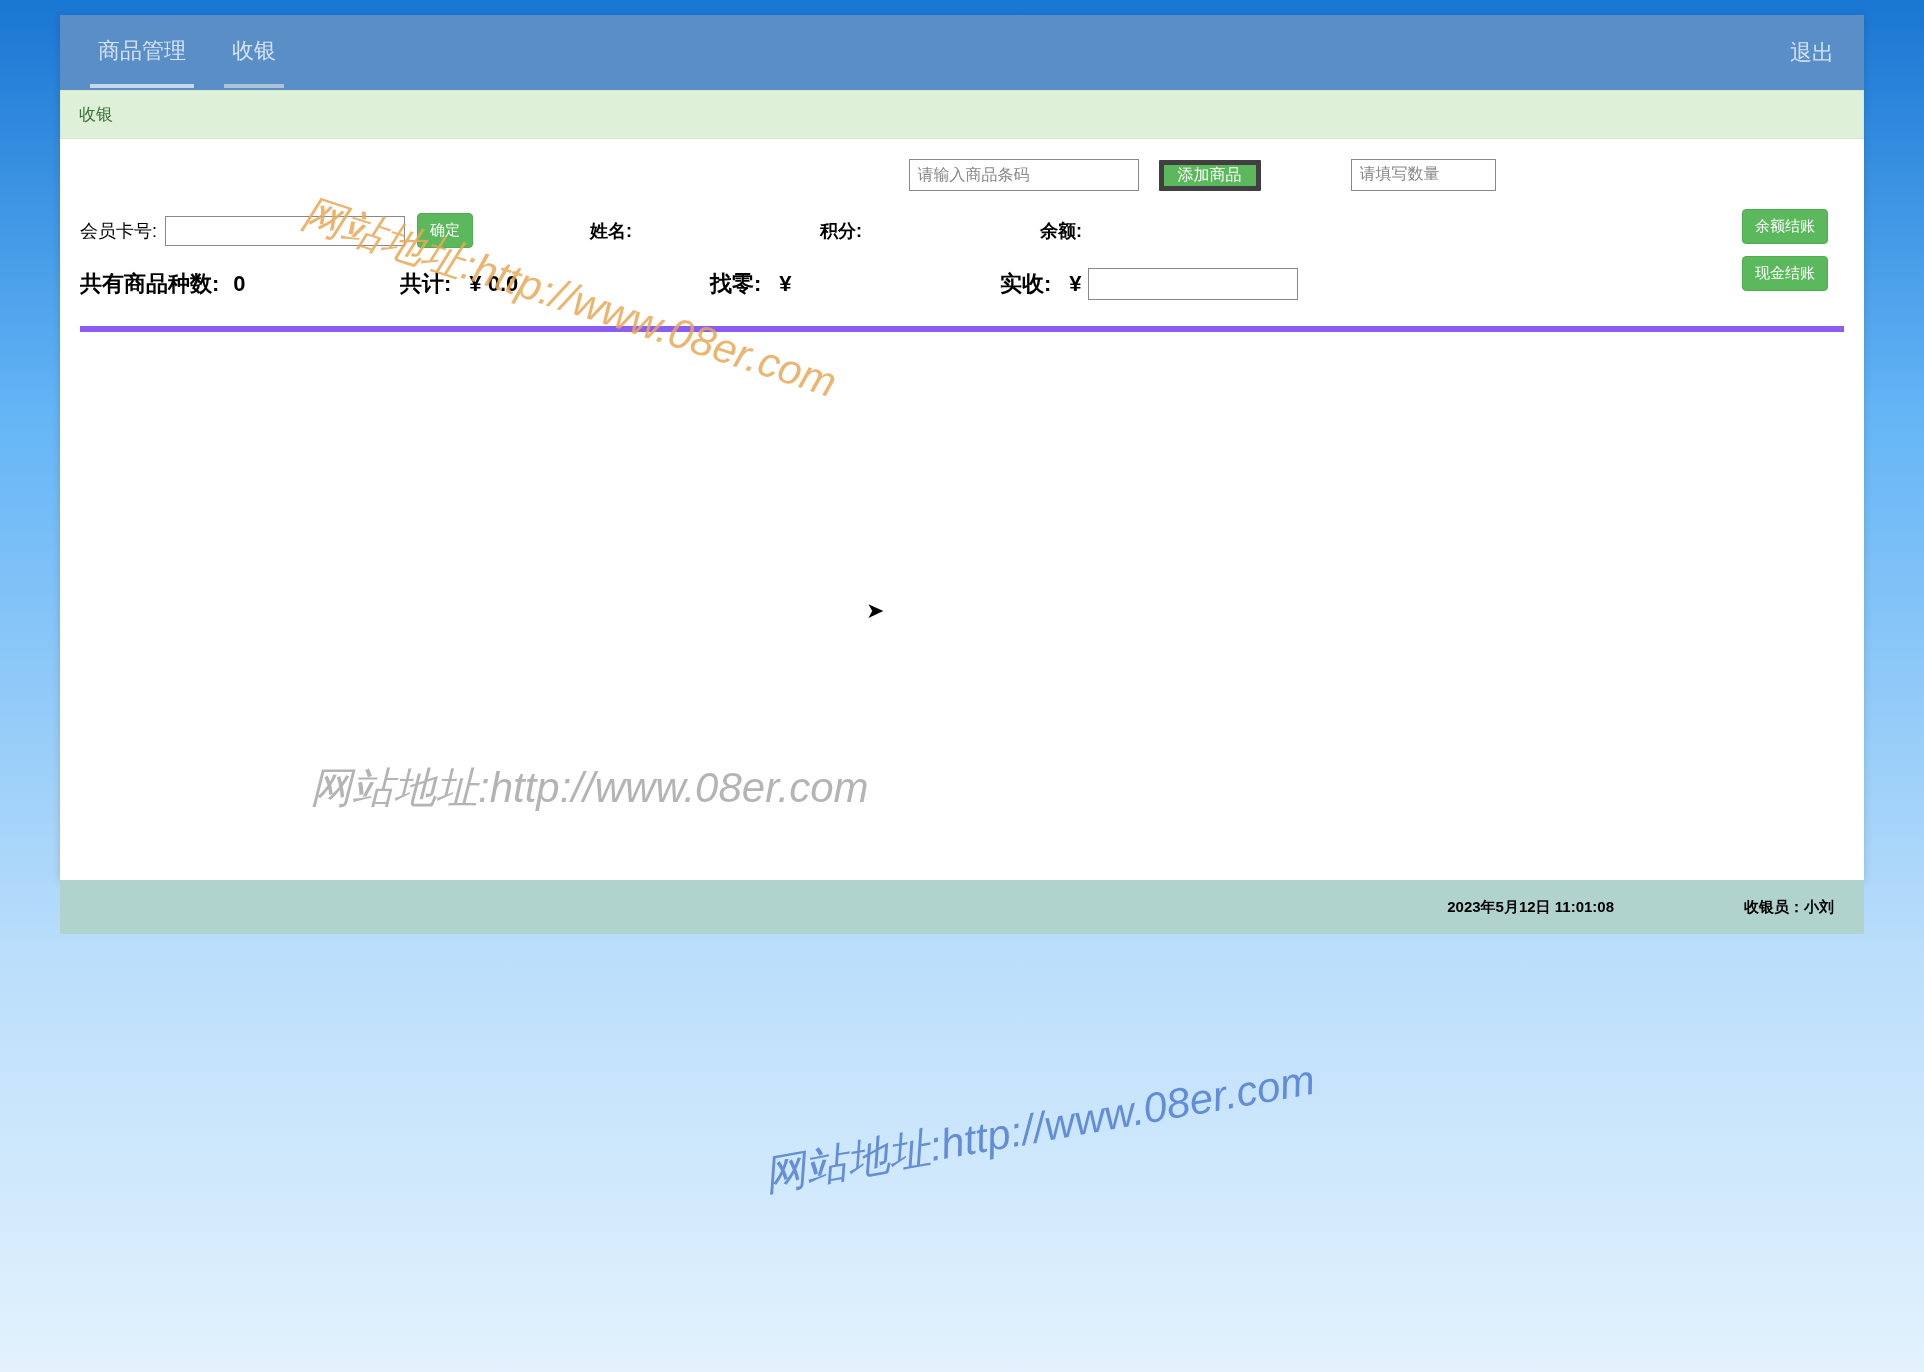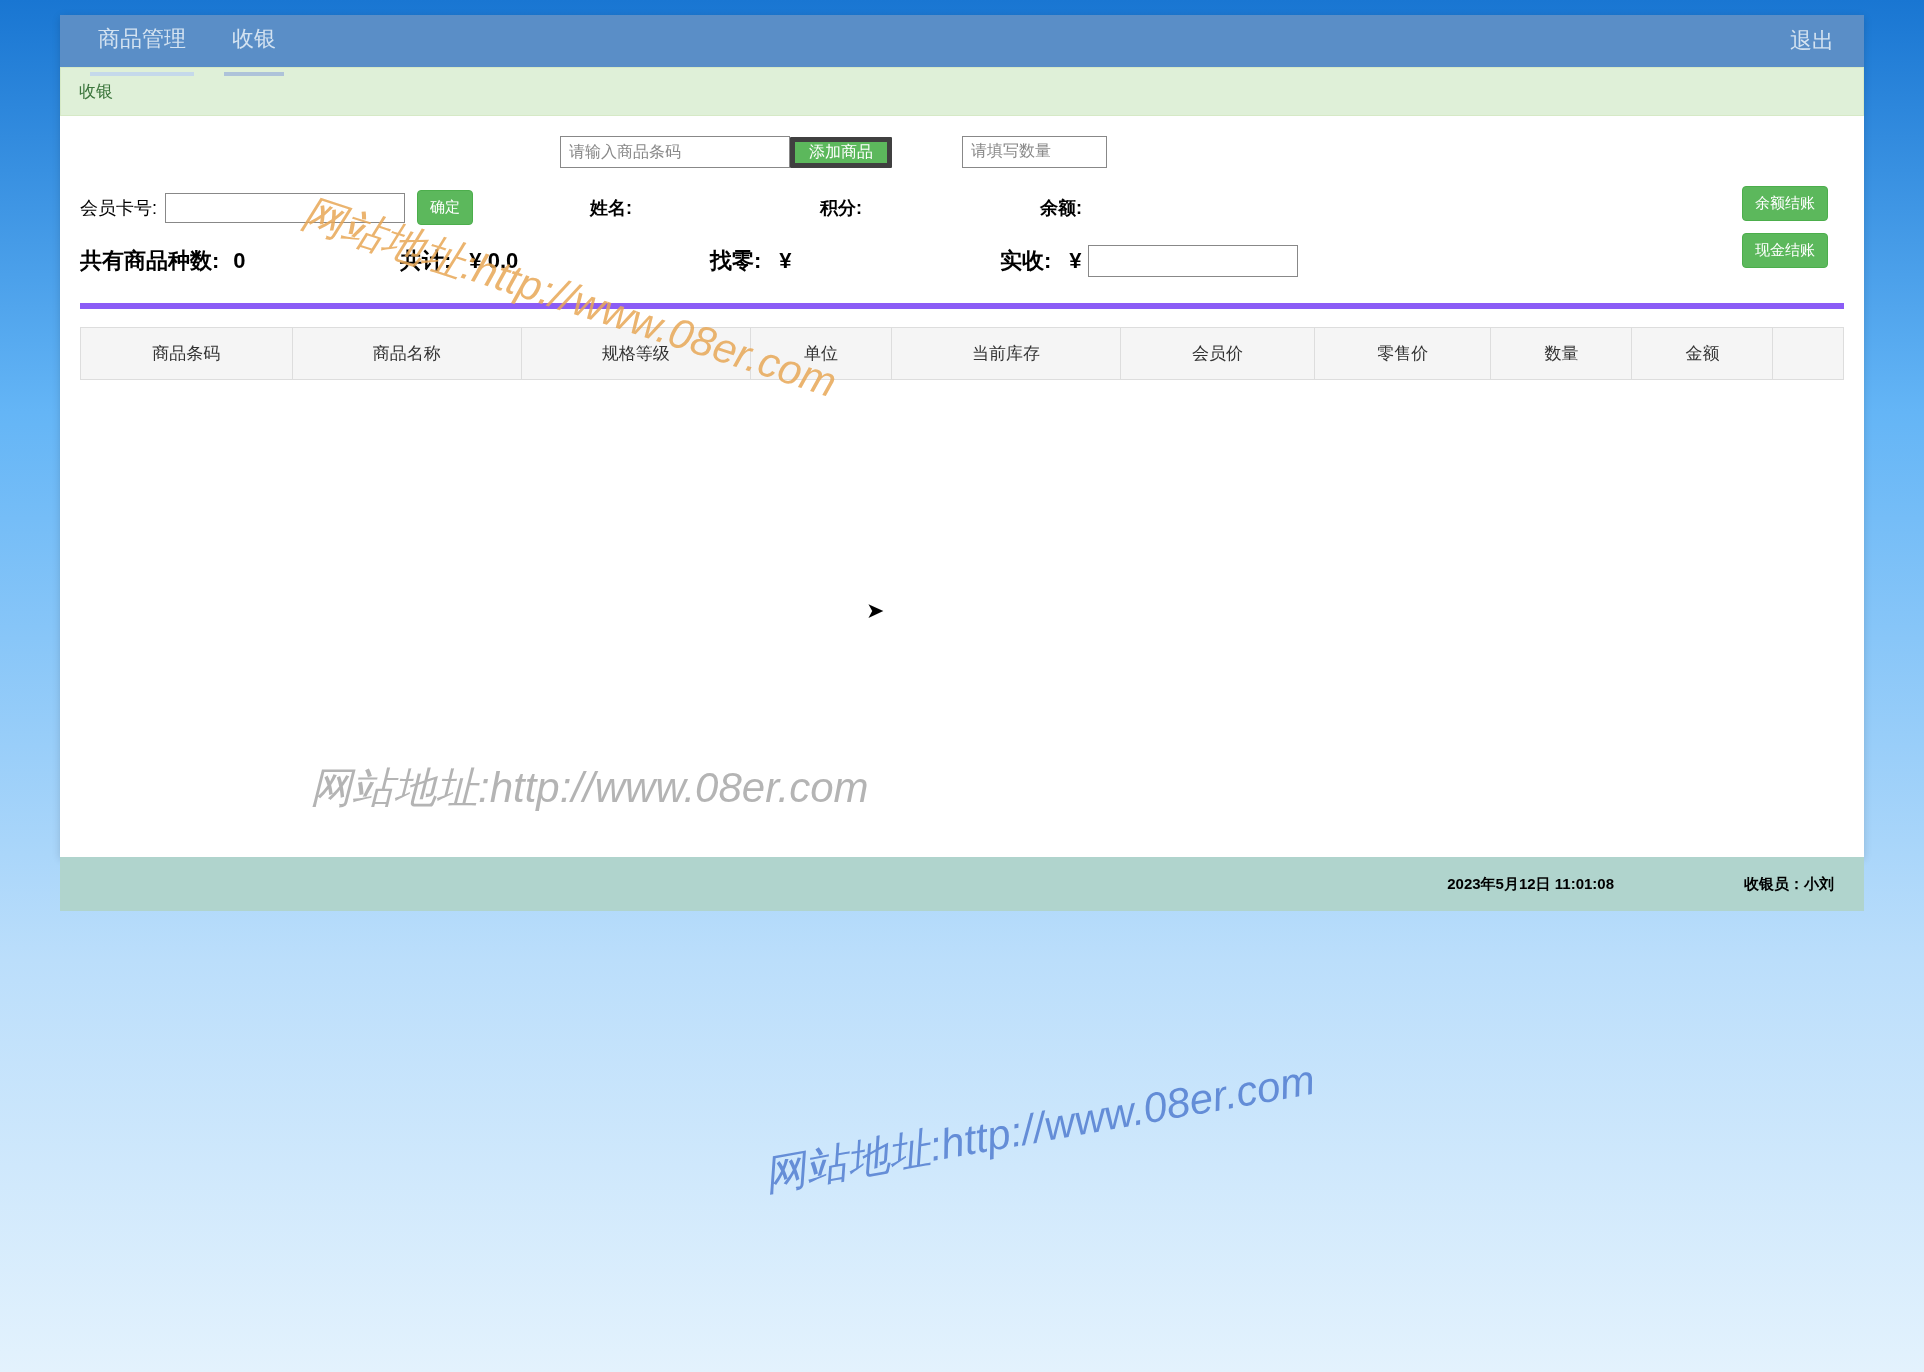--- a/index.html
+++ b/index.html
@@ -14,21 +14,21 @@
       width: 1924px;
       overflow: hidden;
     }
     .main-container {
       background: #fff;
       margin: 15px 60px 0 60px;
       box-shadow: 0 2px 8px rgba(0,0,0,0.15);
     }
     .navbar {
       background: #5a8ec7;
-      height: 52px;
+      height: 75px;
       display: flex;
       align-items: center;
       padding: 0 30px;
       justify-content: space-between;
     }
     .nav-left {
       display: flex;
       gap: 30px;
     }
     .nav-item {
@@ -60,22 +60,24 @@
       padding: 12px 18px;
       font-size: 17px;
       border: 1px solid #d6e9c6;
     }
     .panel-body {
       padding: 20px;
     }
     .input-row {
       display: flex;
       align-items: center;
+      gap: 20px;
       margin-bottom: 22px;
       padding-left: 480px;
+      justify-content: center;
     }
     .barcode-input {
       width: 230px;
       height: 32px;
       border: 1px solid #888;
       padding: 0 8px;
       font-size: 16px;
     }
     .qty-input {
       width: 145px;
@@ -287,38 +289,20 @@
           <span style="margin-left:18px">¥</span>
         </div>
         <div class="summary-item" style="left:920px">
           <span>实收:</span>
           <span style="margin-left:18px">¥</span>
           <input class="received-input" style="">
         </div>
         <div style="height:35px"></div>
       </div>
 
-      <div class="table-container">
-        <table class="data-table">
-          <thead>
-            <tr>
-              <th style="width:12%">商品条码</th>
-              <th style="width:13%">商品名称</th>
-              <th style="width:13%">规格等级</th>
-              <th style="width:8%">单位</th>
-              <th style="width:13%">当前库存</th>
-              <th style="width:11%">会员价</th>
-              <th style="width:10%">零售价</th>
-              <th style="width:8%">数量</th>
-              <th style="width:8%">金额</th>
-              <th style="width:4%"></th>
-            </tr>
-          </thead>
-        </table>
-      </div>
 
     </div>
   </div>
 </div>
 
 <div class="footer-bar">
   <span>2023年5月12日 11:01:08</span>
   <span>收银员：小刘</span>
 </div>
 

